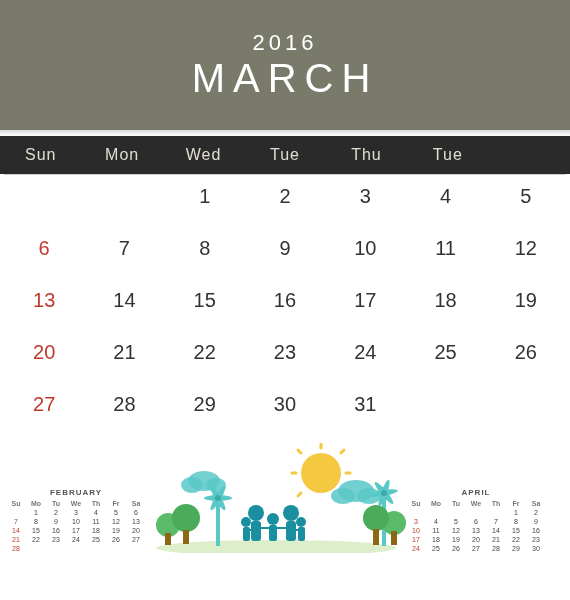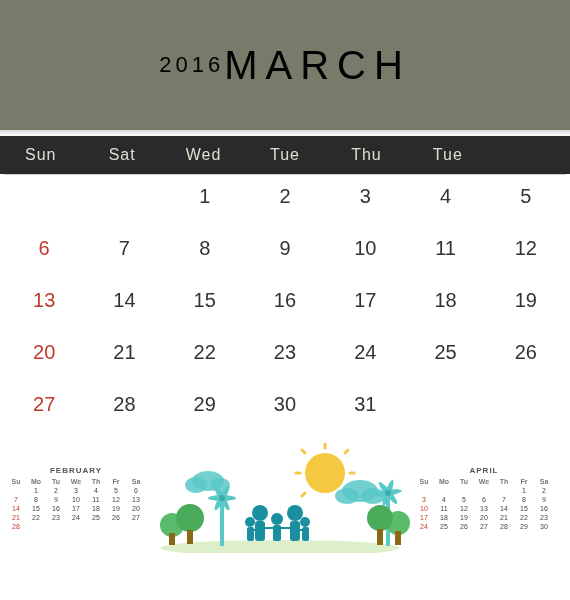--- a/index.html
+++ b/index.html
@@ -10,23 +10,24 @@
       background: #fff;
       overflow: hidden;
     }
 
     
     .header {
       background: #7a7a6a;
       width: 100%;
       height: 130px;
       display: flex;
+      flex-direction: column;
       align-items: center;
       justify-content: center;
-      color: #000000;
+      color: #ffffff;
     }
     .year-text {
       font-size: 22px;
       letter-spacing: 4px;
       font-weight: 300;
     }
     .month-text {
       font-size: 40px;
       font-weight: 300;
       letter-spacing: 8px;
@@ -80,23 +81,23 @@
     .divider {
       width: calc(100% - 8px);
       margin: 0 4px;
       height: 1px;
       background: #ccc;
     }
 
     
     .bottom-section {
       display: flex;
-      align-items: center;
-      width: 100%;
-      padding: 8px 16px 0 6px;
+      align-items: flex-end;
+      width: 100%;
+      padding: 8px 24px 0 6px;
       position: relative;
     }
 
     
     .mini-cal {
       width: 140px;
       font-size: 7px;
     }
     .mini-cal-title {
       text-align: center;
@@ -156,21 +157,21 @@
 
   <div class="header">
     <div class="year-text">2016</div>
     <div class="month-text">MARCH</div>
   </div>
 
   <div class="header-shadow"></div>
 
   <div class="days-header">
     <div class="day-header-cell">Sun</div>
-    <div class="day-header-cell">Sat</div>
+    <div class="day-header-cell">Mon</div>
     <div class="day-header-cell">Wed</div>
     <div class="day-header-cell">Tue</div>
     <div class="day-header-cell">Thu</div>
     <div class="day-header-cell">Tue</div>
   </div>
 
   <div class="divider"></div>
 
   <div class="calendar-grid" id="cal-grid">
   <div class="cal-cell empty"></div>

